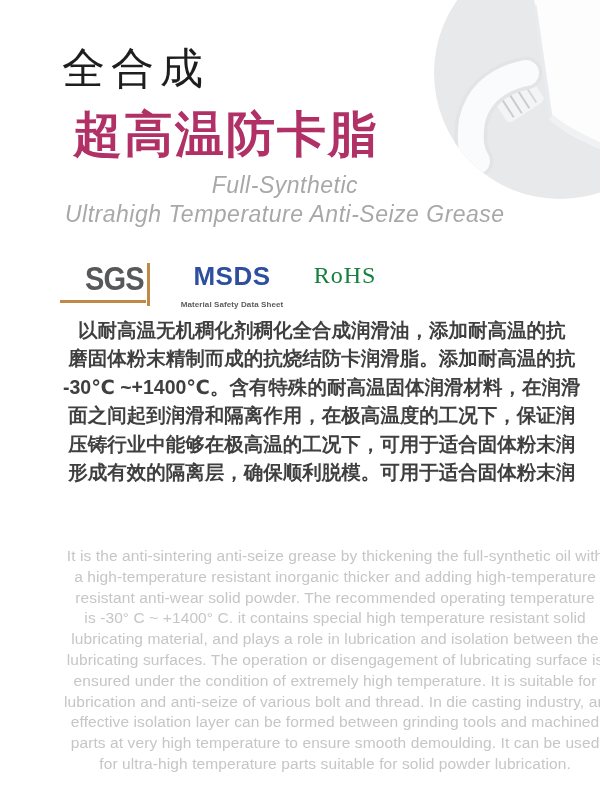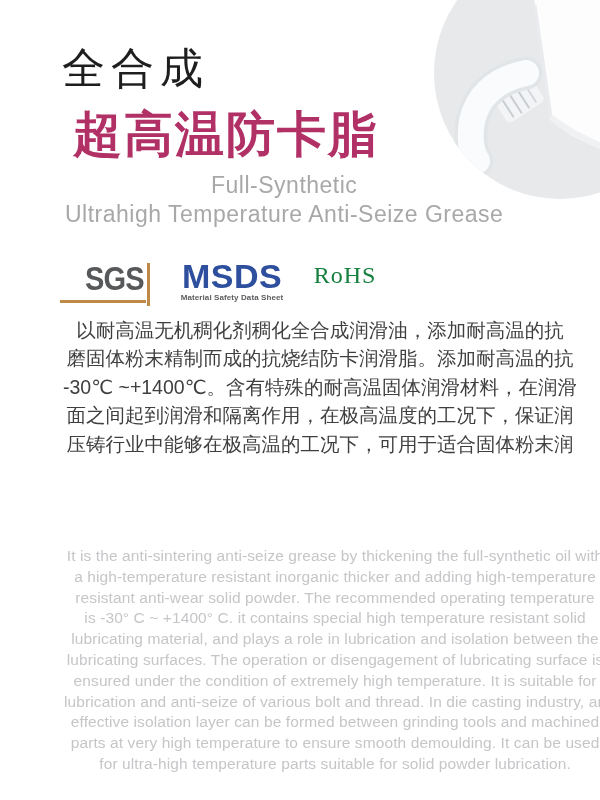--- a/index.html
+++ b/index.html
@@ -11,45 +11,45 @@
   .title-black{
     position:absolute;left:62px;top:44px;margin:0;
     font-size:43px;font-weight:500;color:#1e1e1e;letter-spacing:6px;line-height:1.15;
   }
   .title-magenta{
     position:absolute;left:61px;top:96px;margin:12px;
     font-size:49px;font-weight:700;color:#b13166;letter-spacing:2px;line-height:1.1;
   }
   .subtitle{
     position:absolute;left:65px;top:171px;margin:0;
-    font-size:23px;color:#a8a8a8;line-height:29px;letter-spacing:0.5px;
+    font-size:23px;font-style:italic;color:#a8a8a8;line-height:29px;letter-spacing:0.5px;
   }
   .certs{position:absolute;left:60px;top:260px;width:480px;height:52px;}
   .cert-sgs{position:absolute;left:0;top:0;width:100px;height:50px;}
   .cert-sgs .sgs-text{
     position:absolute;left:25px;top:0;font-size:33px;font-weight:800;color:#57585a;
     letter-spacing:-1px;transform:scaleX(0.88);transform-origin:left top;
   }
   .sgs-underline{position:absolute;left:0;top:40px;width:86px;height:3px;background:#bf8a45;}
   .sgs-vline{position:absolute;left:87px;top:3px;width:3px;height:43px;background:#bf8a45;}
   .cert-msds{position:absolute;left:112px;top:0;width:120px;height:50px;}
   .cert-msds .msds-text{
-    display:block;font-size:34px;font-weight:800;color:#2d4f9e;letter-spacing:0.5px;line-height:32px;
+    display:block;font-size:26px;font-weight:800;color:#2d4f9e;letter-spacing:0.5px;line-height:32px;
   }
   .cert-msds .msds-tagline{
-    display:block;font-size:8px;font-weight:700;color:#5a5b5e;letter-spacing:0.1px;margin-top:1px;
+    display:block;font-size:8px;font-weight:700;color:#5a5b5e;letter-spacing:0.1px;margin-top:8px;
   }
   .cert-rohs{position:absolute;left:240px;top:2px;width:90px;height:46px;}
   .cert-rohs .rohs-text{
     font-family:"Liberation Serif","DejaVu Serif",serif;
     font-size:24px;font-weight:400;color:#15803d;letter-spacing:1px;
   }
   .desc-cn{
     position:absolute;left:63px;top:316px;
-    font-size:19.5px;font-weight:400;color:#3f3f3f;line-height:28.4px;white-space:nowrap;
+    font-size:19.5px;font-weight:700;color:#3f3f3f;line-height:28.4px;white-space:nowrap;
   }
   .desc-en{
     position:absolute;left:64px;top:546px;
     font-size:15.5px;color:#c6c6c9;line-height:20.8px;white-space:nowrap;letter-spacing:0.1px;
   }
 </style>
 </head>
 <body>
 
 <div class="page">
@@ -102,20 +102,21 @@
       <span class="rohs-text">RoHS</span>
     </div>
   </div>
 
   <div class="desc-cn">
     <div>以耐高温无机稠化剂稠化全合成润滑油，添加耐高温的抗</div>
     <div>磨固体粉末精制而成的抗烧结防卡润滑脂。添加耐高温的抗</div>
     <div>-30℃ ~+1400℃。含有特殊的耐高温固体润滑材料，在润滑</div>
     <div>面之间起到润滑和隔离作用，在极高温度的工况下，保证润</div>
     <div>压铸行业中能够在极高温的工况下，可用于适合固体粉末润</div>
+    <div>形成有效的隔离层，确保顺利脱模。可用于适合固体粉末润</div>
   </div>
 
   <div class="desc-en">
     <div>It is the anti-sintering anti-seize grease by thickening the full-synthetic oil with</div>
     <div>a high-temperature resistant inorganic thicker and adding high-temperature</div>
     <div>resistant anti-wear solid powder. The recommended operating temperature</div>
     <div>is -30° C ~ +1400° C. it contains special high temperature resistant solid</div>
     <div>lubricating material, and plays a role in lubrication and isolation between the</div>
     <div>lubricating surfaces. The operation or disengagement of lubricating surface is</div>
     <div>ensured under the condition of extremely high temperature. It is suitable for</div>

